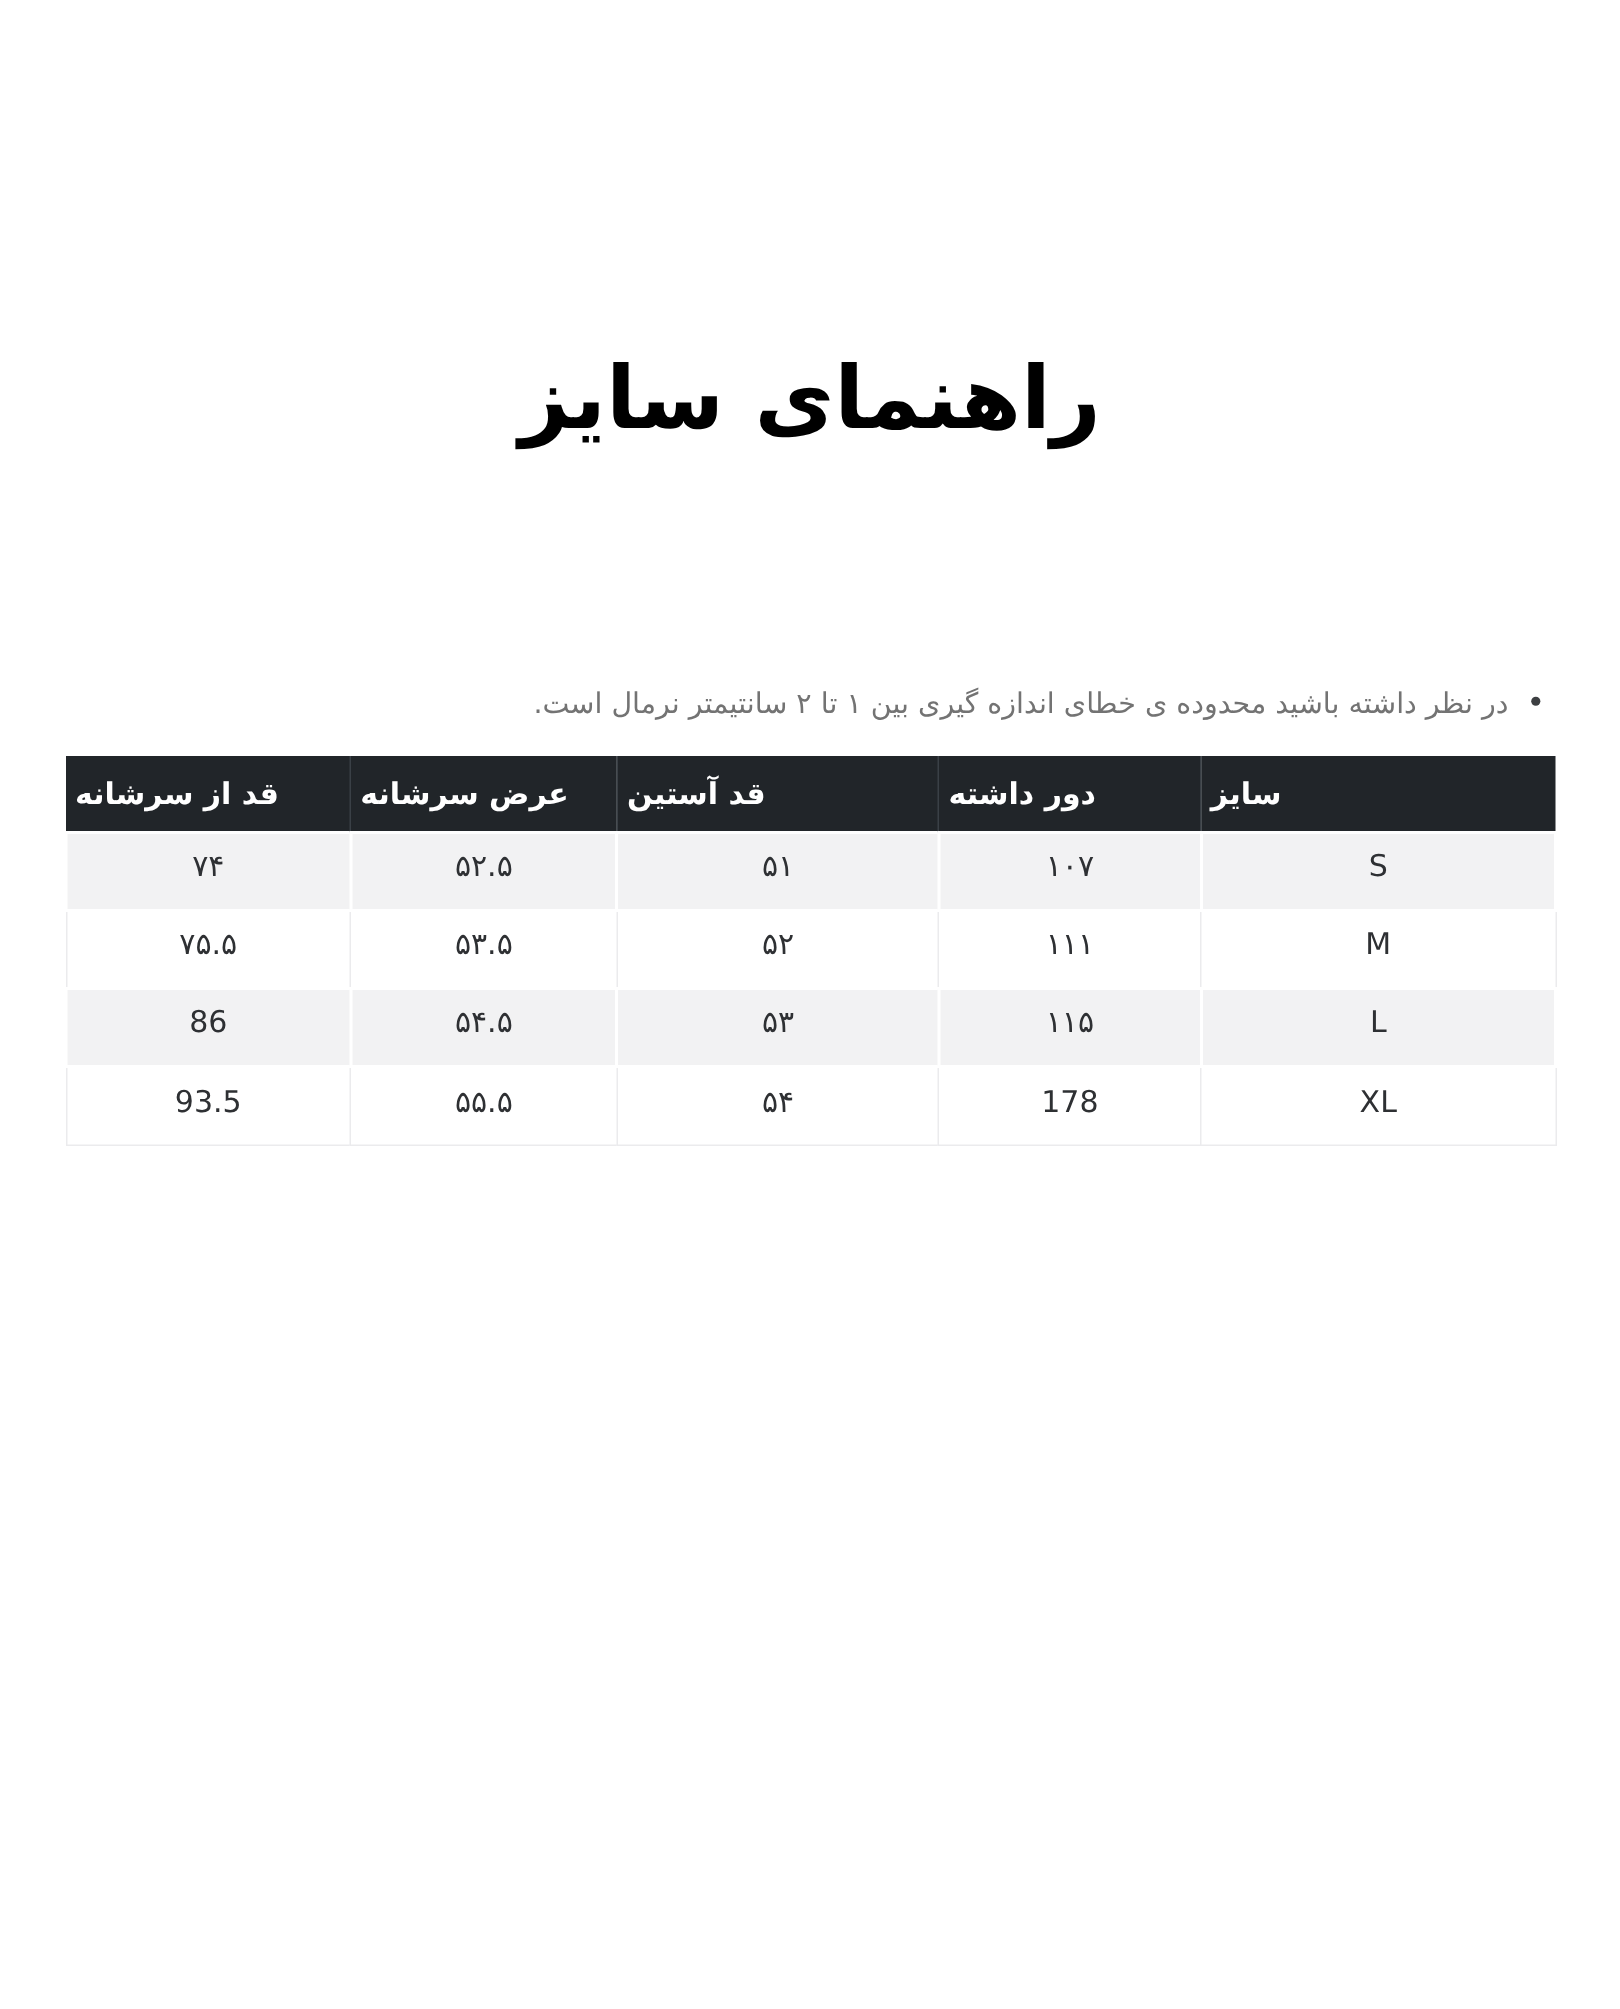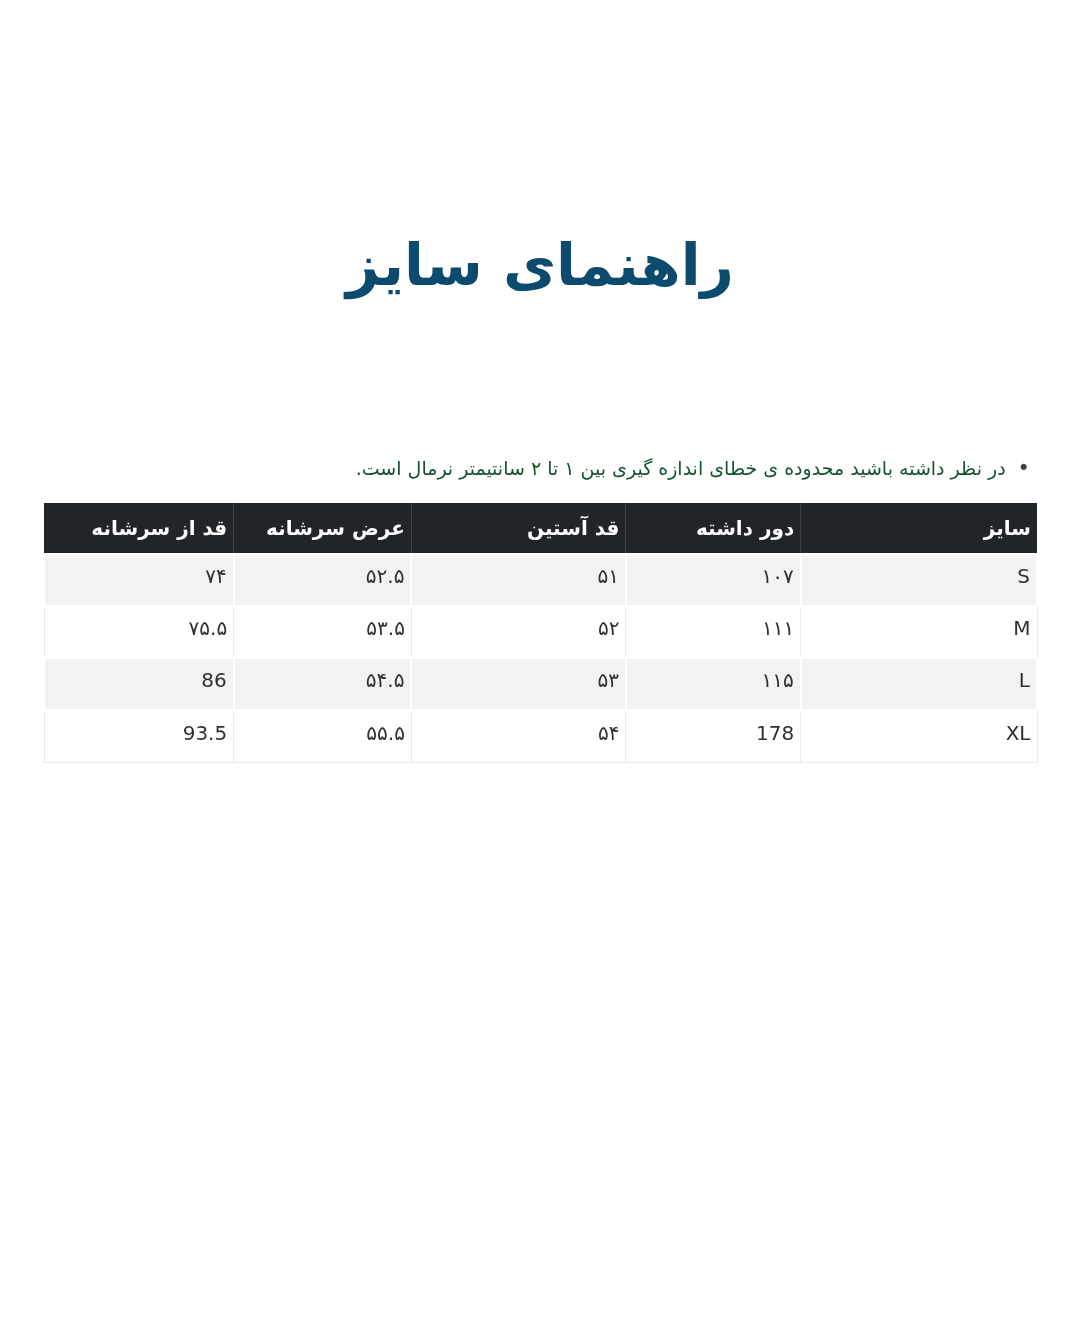--- a/index.html
+++ b/index.html
@@ -13,31 +13,31 @@
     font-family: "DejaVu Sans", "Liberation Sans", sans-serif;
   }
   .title {
     margin: 0;
     padding-top: 228px;
     text-align: center;
     direction: rtl;
     font-size: 58px;
     line-height: 1.3;
     font-weight: bold;
-    color: #0c4a6e;
+    color: #000000;
   }
   .notes {
     direction: rtl;
     text-align: right;
     list-style: none;
     margin: 150px 50px 0 0;
     padding: 0;
     font-size: 19px;
     line-height: 31px;
-    color: #14532d;
+    color: #737373;
   }
   .notes li::before {
     content: "\2022";
     display: inline-block;
     margin-inline-end: 12px;
     font-size: 21px;
     color: #3d3f42;
   }
   .table-wrap {
     margin: 19px 42px 0 43px;
@@ -47,31 +47,31 @@
     border-collapse: collapse;
     table-layout: fixed;
     direction: rtl;
   }
   table.size-table thead th {
     background: #212529;
     color: #ffffff;
     font-weight: bold;
     font-size: 20px;
     height: 51px;
-    text-align: right;
+    text-align: left;
     vertical-align: middle;
     padding: 0 6px;
     border: none;
   }
   table.size-table thead th + th {
     border-inline-start: 1px solid #3a4046;
   }
   table.size-table tbody td {
     height: 52px;
-    text-align: right;
+    text-align: center;
     vertical-align: middle;
     font-size: 20px;
     color: #2e3033;
     padding: 2px 6px 10px 6px;
     border: 2px solid #ffffff;
     background: #ffffff;
   }
   table.size-table tbody tr:nth-child(odd) td {
     background: #f2f2f3;
   }

